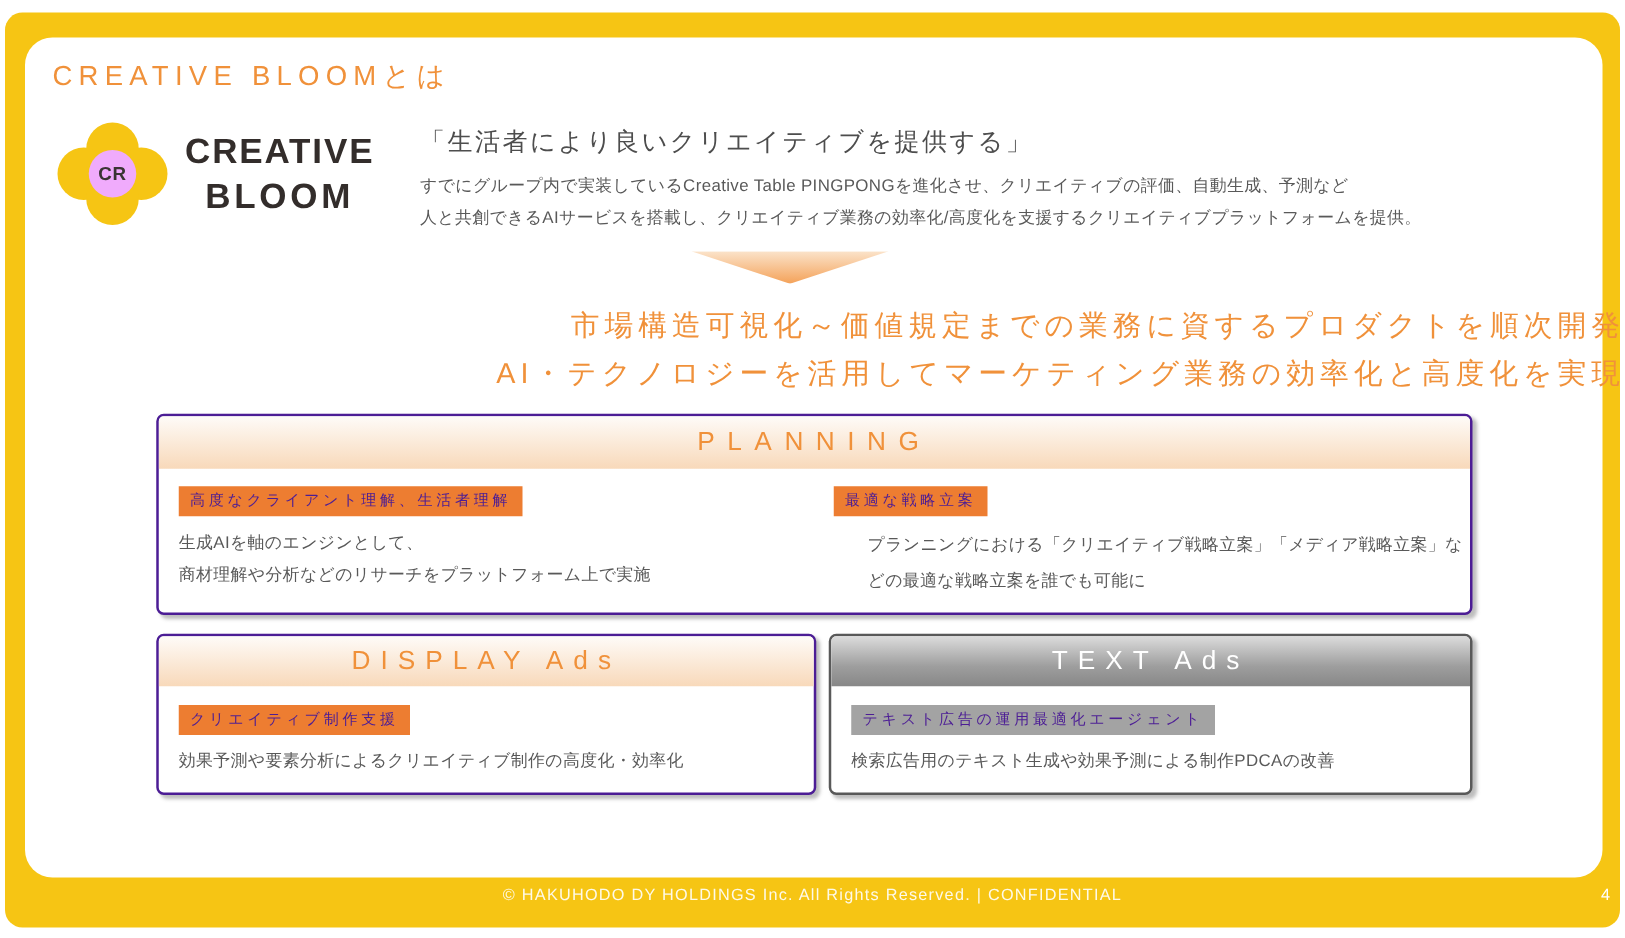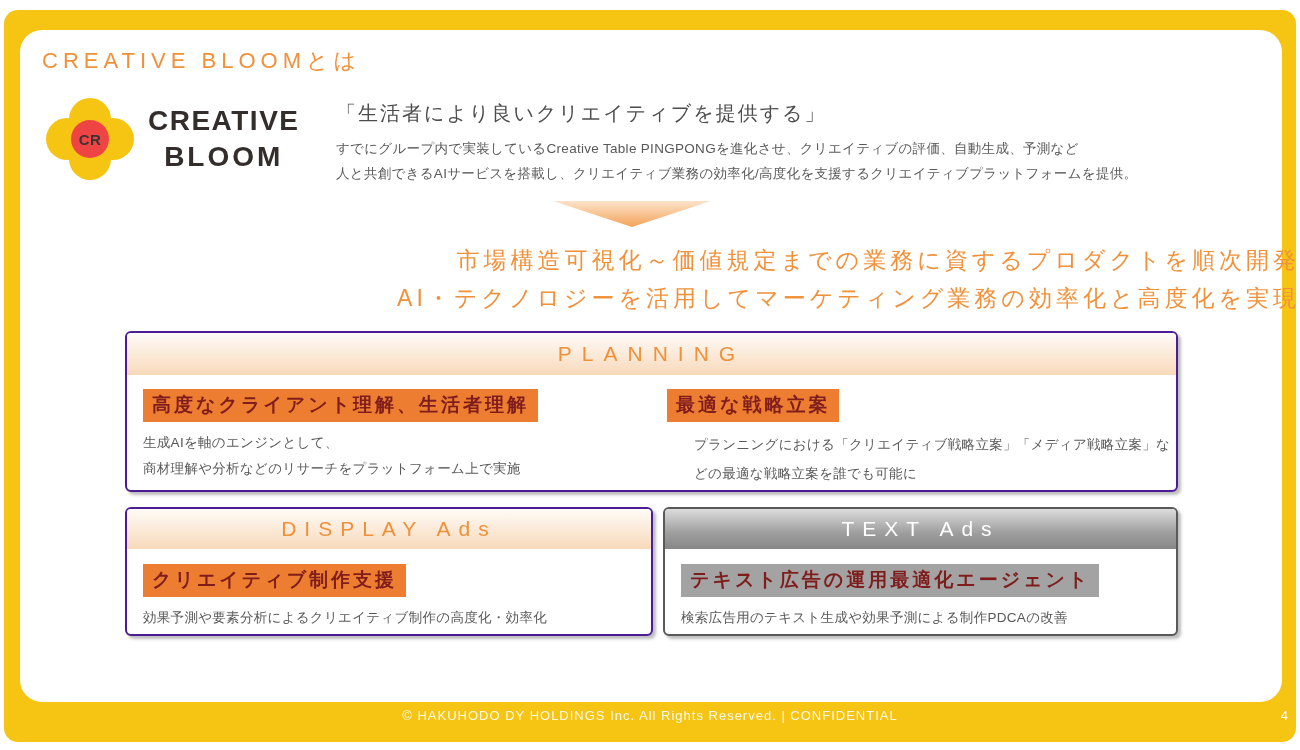--- a/index.html
+++ b/index.html
@@ -30,21 +30,21 @@
 
   
   .flower { left:46px; top:98px; width:88px; height:82px; }
   .petal { position:absolute; width:42px; height:42px; border-radius:50%; background:#F6C514; }
   .petal.top    { left:23px; top:0; }
   .petal.left   { left:0;    top:20px; }
   .petal.right  { left:46px; top:20px; }
   .petal.bottom { left:23px; top:40px; }
   .flower-center {
     position:absolute; left:25px; top:22px; width:38px; height:38px;
-    background:#ef4444; border-radius:50%;
+    background:#f0abfc; border-radius:50%;
     display:flex; align-items:center; justify-content:center;
     font-size:15px; font-weight:600; color:#3A3433; letter-spacing:0.5px;
   }
   .wordmark {
     left:148px; top:103px;
     color:#332D2B; font-weight:700; font-size:28px; line-height:36px;
   }
   .wordmark .l1 { letter-spacing:1.5px; }
   .wordmark .l2 { letter-spacing:3px;text-align:center; }
 
@@ -89,23 +89,22 @@
   .planning-box { left:125px; top:331px; width:1053px; height:161px; }
   .display-box  { left:125px; top:507px; width:528px;  height:129px; }
   .textads-box  { left:663px; top:507px; width:515px;  height:129px; }
   .display-box .box-header, .textads-box .box-header { height:40px; letter-spacing:8px; }
 
   .col { position:absolute; top:56px; }
   .col-left  { left:16px; }
   .col-right { left:540px; }
 
   .hl-label {
-    display:inline-block; color:#7f1d1d; font-size:19px; letter-spacing:3px;
+    display:inline-block; color:#4c1d95; font-size:12px; letter-spacing:3px;
     padding:3px 9px 4px 9px;
-    font-weight:bold;
   }
   .hl-orange { background:#ED7D31; }
   .hl-gray   { background:#A3A3A3; }
 
   .box-body { font-size:13.5px; color:#595959; line-height:26px; margin-top:8px; letter-spacing:0.3px; }
   .col-right .box-body { width:482px; line-height:29px;margin-left:27px; }
   .box-pad { position:absolute; left:16px; top:55px; }
 
   .footer-text {
     left:0; top:708px; width:100%; text-align:center;

